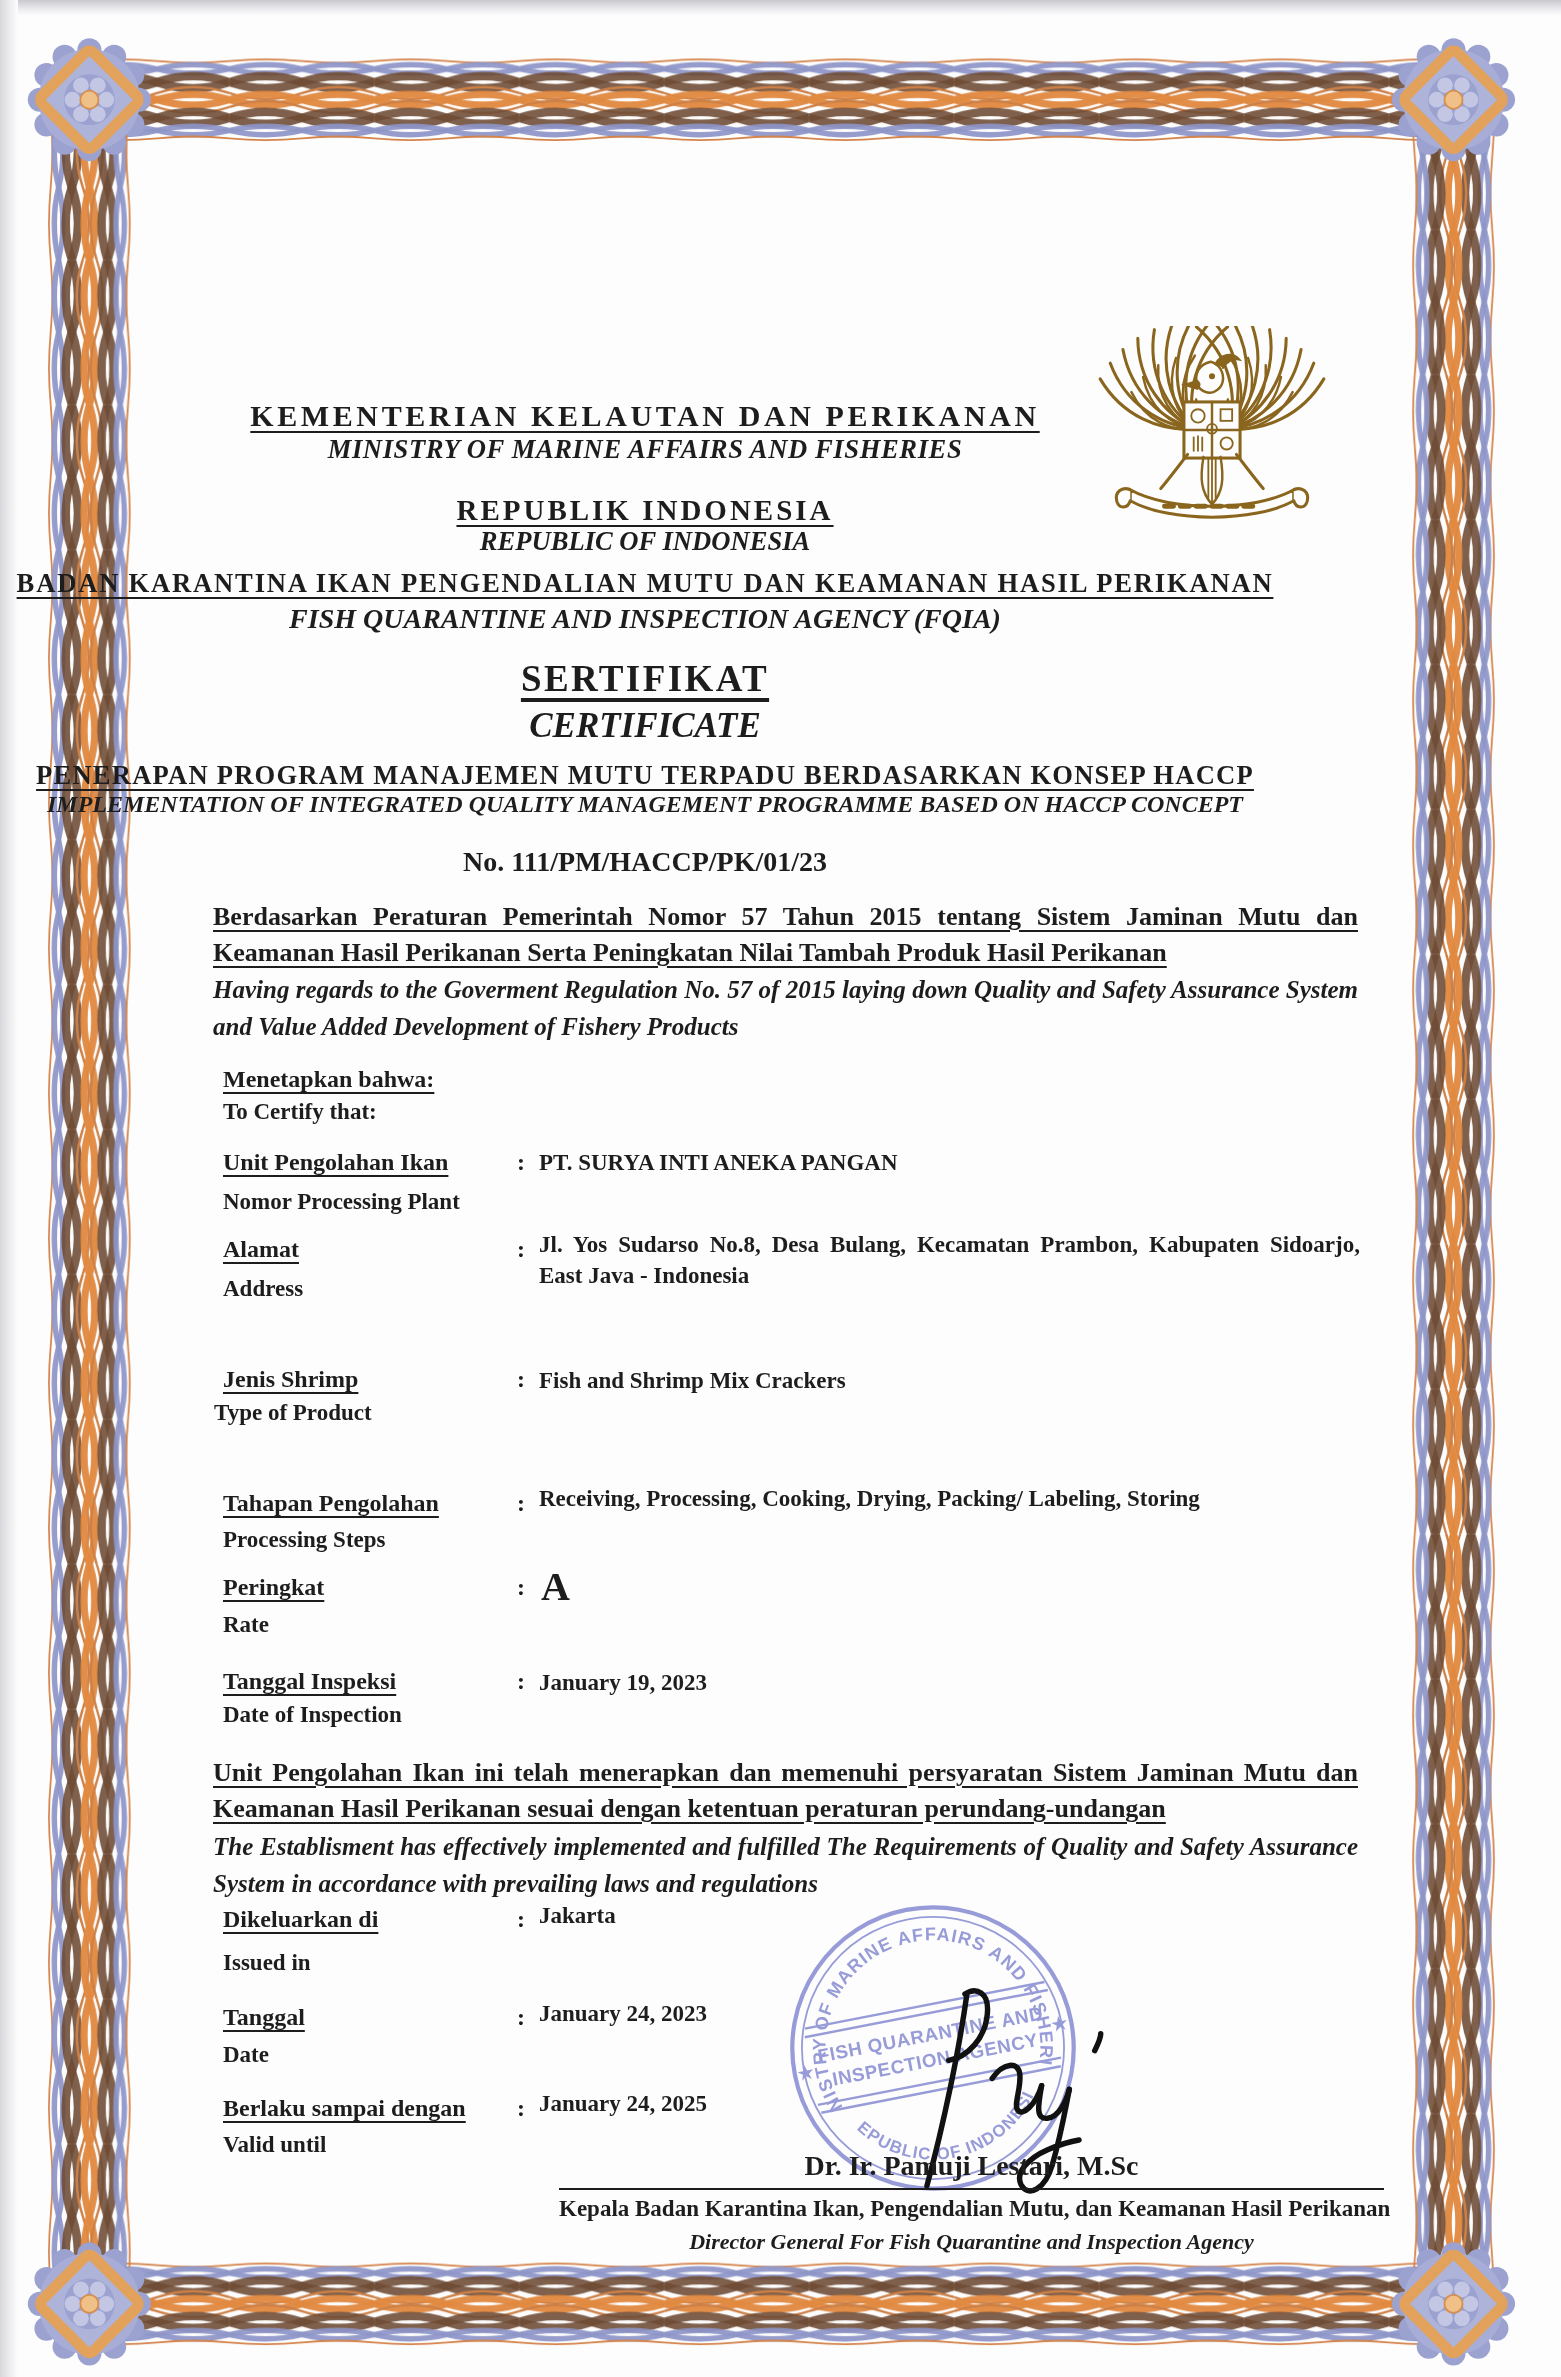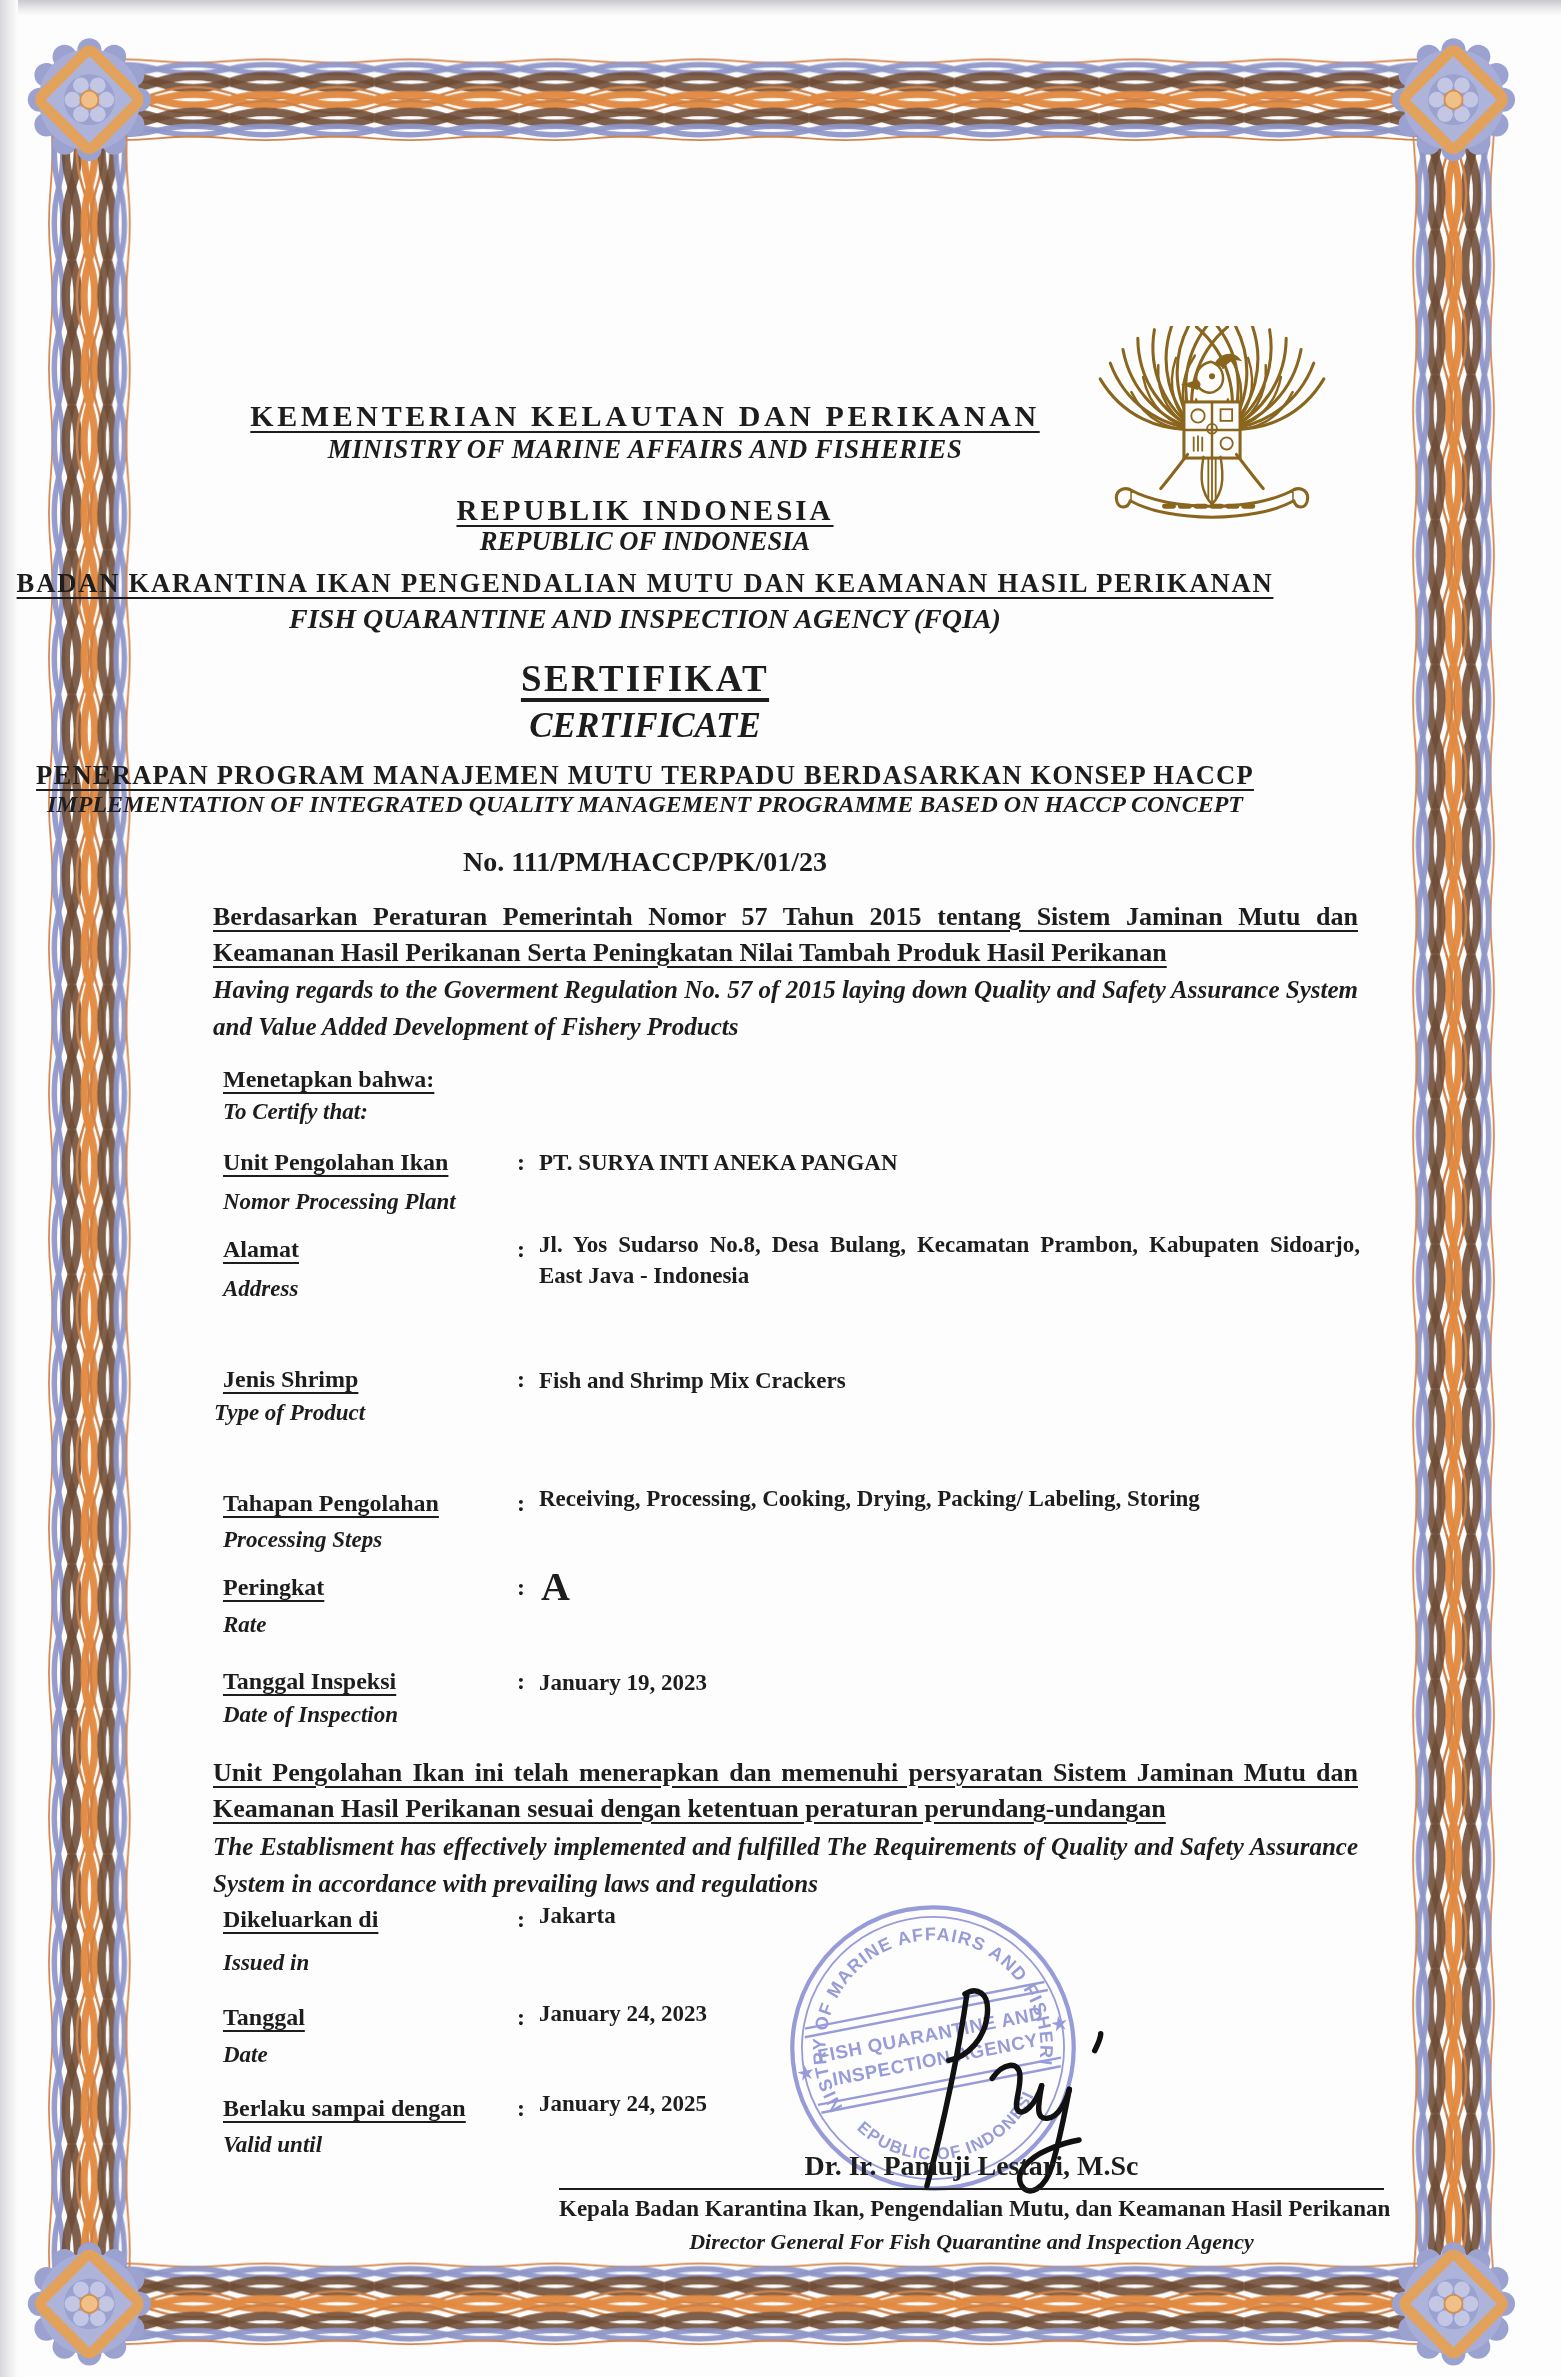--- a/index.html
+++ b/index.html
@@ -34,21 +34,21 @@
   .h-agency-en{font-size:28px;font-weight:bold;font-style:italic;}
   .h-cert{font-size:37px;font-weight:bold;letter-spacing:2.4px;text-decoration:underline;text-decoration-thickness:3.6px;text-underline-offset:7.2px;}
   .h-cert-en{font-size:35px;font-weight:bold;font-style:italic;}
   .h-subject{font-size:26.6px;font-weight:bold;letter-spacing:1.2px;}
   .h-subject-en{font-size:24px;font-weight:bold;font-style:italic;}
   .h-no{font-size:28px;font-weight:bold;}
   .par{left:213px;width:1145px;text-align:justify;font-weight:bold;}
   .par-id{font-size:26px;line-height:36px;text-decoration:underline;text-decoration-thickness:1.8px;text-underline-offset:5.4px;}
   .par-en{font-size:25px;font-style:italic;line-height:37px;}
   .lbl{font-size:24px;font-weight:bold;text-decoration:underline;text-decoration-thickness:1.8px;text-underline-offset:4.8px;white-space:nowrap;}
-  .sub{font-size:23px;font-weight:bold;font-style:italic;white-space:nowrap;}
+  .sub{font-size:23px;font-weight:bold;white-space:nowrap;}
   .colon{font-size:24px;font-weight:bold;}
   .val{font-size:23px;font-weight:bold;}
   .val-wrap{width:821px;text-align:justify;line-height:31px;}
   .val-big{font-size:40px;font-weight:bold;}
   .sig-name{font-size:28px;font-weight:bold;white-space:nowrap;}
   .sig-line{border-top:2.4px solid #1d1d1d;height:0;}
   .sig-title{font-size:23px;font-weight:bold;white-space:nowrap;}
   .sig-title-en{font-size:22px;font-weight:bold;font-style:italic;white-space:nowrap;}
   .sig-block{text-align:center;}
   svg{display:block;}

